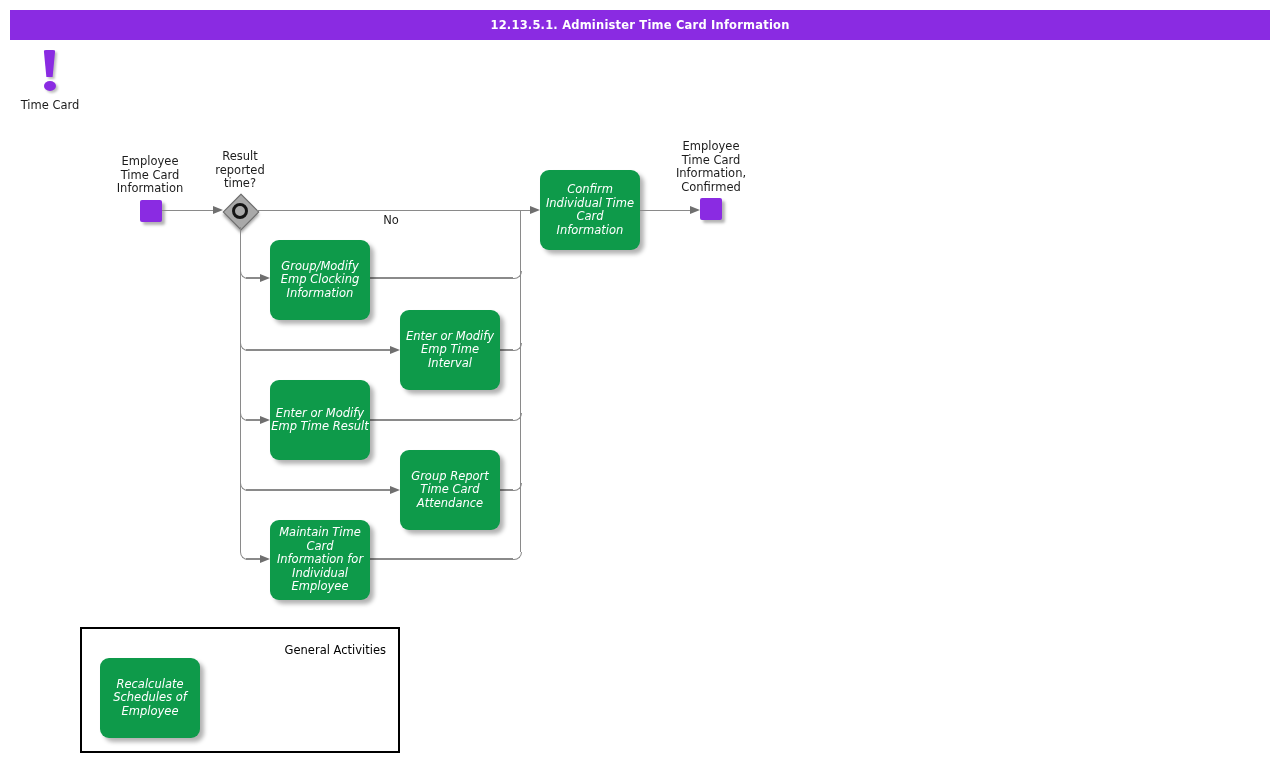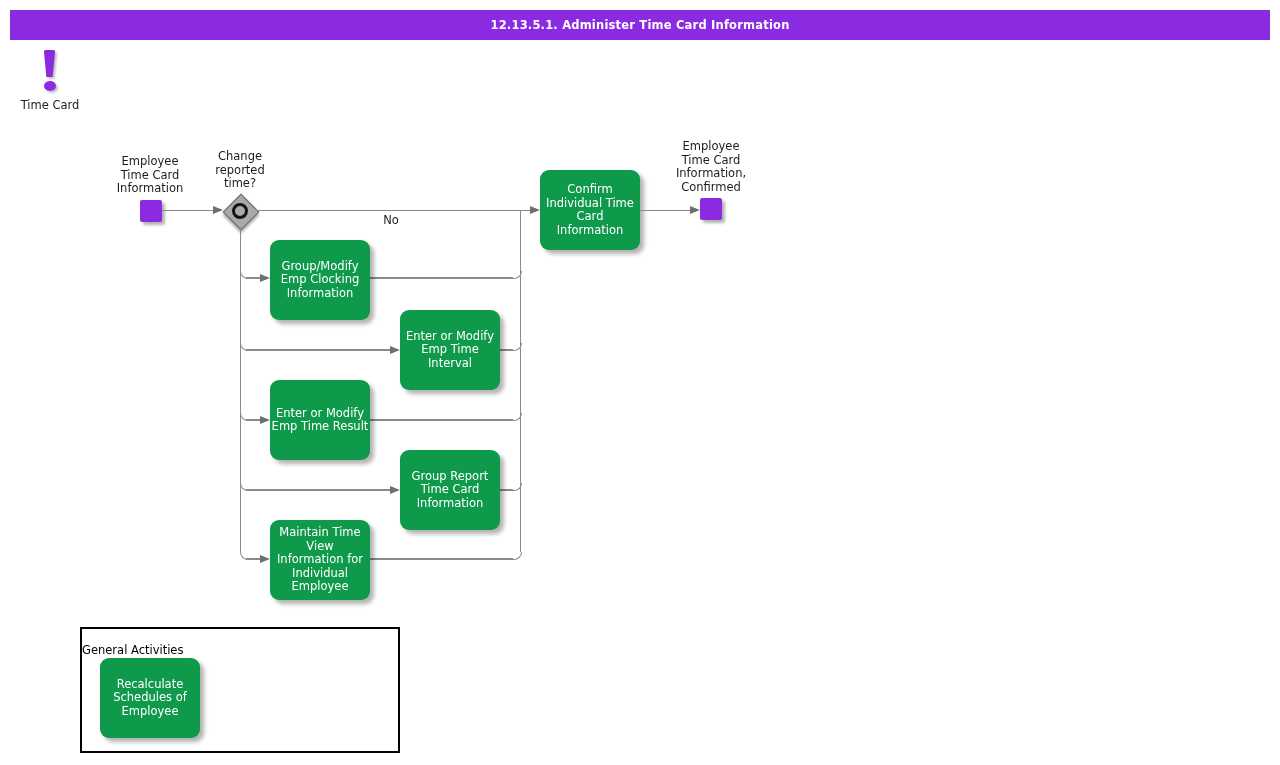--- a/index.html
+++ b/index.html
@@ -35,36 +35,36 @@
 
   
   .diamond{position:absolute;left:228px;top:199px;width:24px;height:24px;background:var(--diamond);
            border:1px solid #6b6b6b;transform:rotate(45deg);box-shadow:2px 2px 3px rgba(0,0,0,.35);}
   .diamond-ring{position:absolute;left:231.5px;top:202.5px;width:10px;height:10px;border:3.5px solid #151515;
                 border-radius:50%;background:transparent;}
 
   
   .activity{position:absolute;width:100px;height:80px;background:var(--green);border-radius:9px;
             color:#fff;font-size:11.5px;line-height:13.5px;display:flex;align-items:center;justify-content:center;
-            text-align:center;white-space:pre-line;box-shadow:4px 4px 4px rgba(0,0,0,.3);cursor:pointer;}
+            text-align:center;white-space:pre-line;box-shadow:4px 4px 4px rgba(0,0,0,.3);cursor:pointer;font-style:italic;}
 
   
   .hline{position:absolute;height:1.5px;background:var(--line);}
   .vline{position:absolute;width:1.5px;background:var(--line);}
   .arrow-r{position:absolute;width:0;height:0;border-top:4px solid transparent;
            border-bottom:4px solid transparent;border-left:10px solid var(--arrow);}
   .corner-bl{position:absolute;width:8px;height:7px;border-left:1.5px solid var(--line);
              border-bottom:1.5px solid var(--line);border-bottom-left-radius:8px;}
   .corner-br{position:absolute;width:8px;height:7px;border-right:1.5px solid var(--line);
              border-bottom:1.5px solid var(--line);border-bottom-right-radius:8px;}
 
   
   .ga-rect{position:absolute;left:80px;top:627px;width:320px;height:126px;border:2px solid #000;
            box-sizing:border-box;background:#fff;}
-  .ga-title{position:absolute;left:0;right:12px;top:14px;text-align:left;font-size:11.5px;color:#000;}
+  .ga-title{position:absolute;left:0;right:12px;top:14px;text-align:right;font-size:11.5px;color:#000;}
   .ga-act1{left:100px;top:658px;}
   .ga-act2{left:260px;top:658px;}
 </style>
 </head>
 <body>
 
 <div class="canvas">
 
   <div class="titlebar">
     <span>12.13.5.1. Administer Time Card Information</span>
@@ -74,21 +74,21 @@
     <div class="excl-bar"></div>
     <div class="excl-dot"></div>
   </div>
   <div class="label" style="left:10px;top:99px;width:80px;">Time Card</div>
 
   <div class="label" style="left:95px;top:155px;width:110px;">Employee
 Time Card
 Information</div>
   <div class="sq" style="left:140px;top:200px;"></div>
 
-  <div class="label" style="left:185px;top:150px;width:110px;">Change
+  <div class="label" style="left:185px;top:150px;width:110px;">Result
 reported
 time?</div>
   <div class="diamond"></div>
   <div class="diamond-ring"></div>
 
   <div class="label" style="left:371px;top:214px;width:40px;">No</div>
 
   <div class="hline" style="left:162px;top:209.5px;width:52px;"></div>
   <div class="arrow-r" style="left:213px;top:206px;"></div>
 
@@ -131,23 +131,23 @@
   <div class="activity" style="left:270px;top:240px;">Group/Modify
 Emp Clocking
 Information</div>
   <div class="activity" style="left:400px;top:310px;">Enter or Modify
 Emp Time
 Interval</div>
   <div class="activity" style="left:270px;top:380px;">Enter or Modify
 Emp Time Result</div>
   <div class="activity" style="left:400px;top:450px;">Group Report
 Time Card
-Information</div>
+Attendance</div>
   <div class="activity" style="left:270px;top:520px;">Maintain Time
-View
+Card
 Information for
 Individual
 Employee</div>
 
   <div class="activity" style="left:540px;top:170px;">Confirm
 Individual Time
 Card
 Information</div>
 
   <div class="hline" style="left:640px;top:209.5px;width:51px;"></div>

